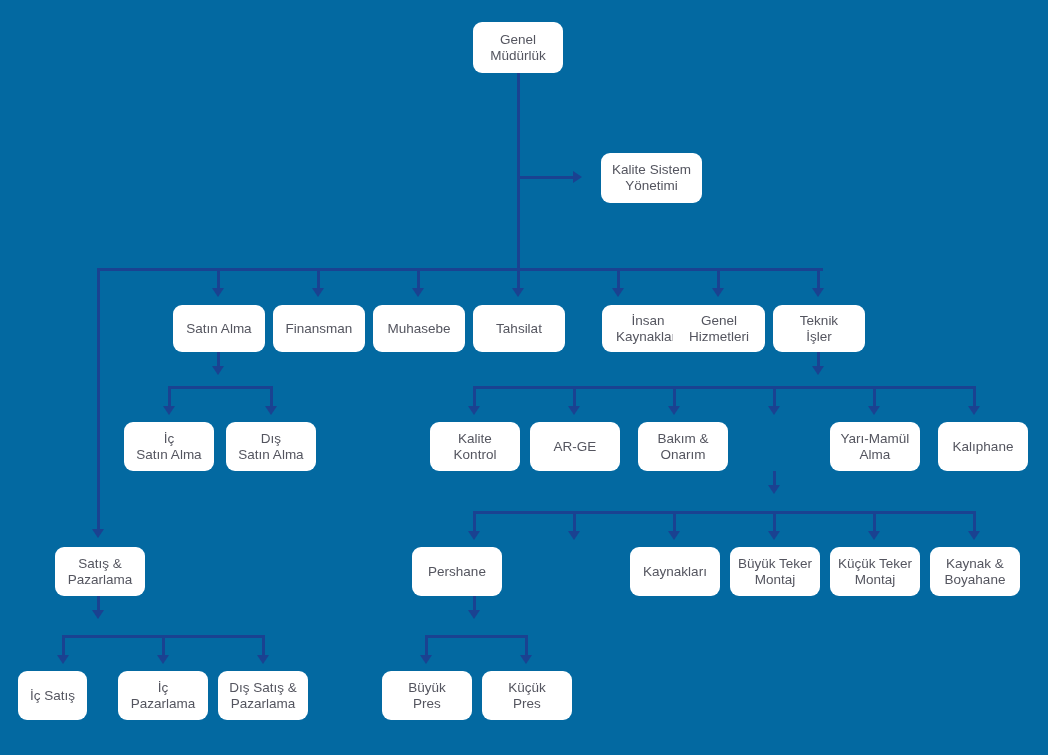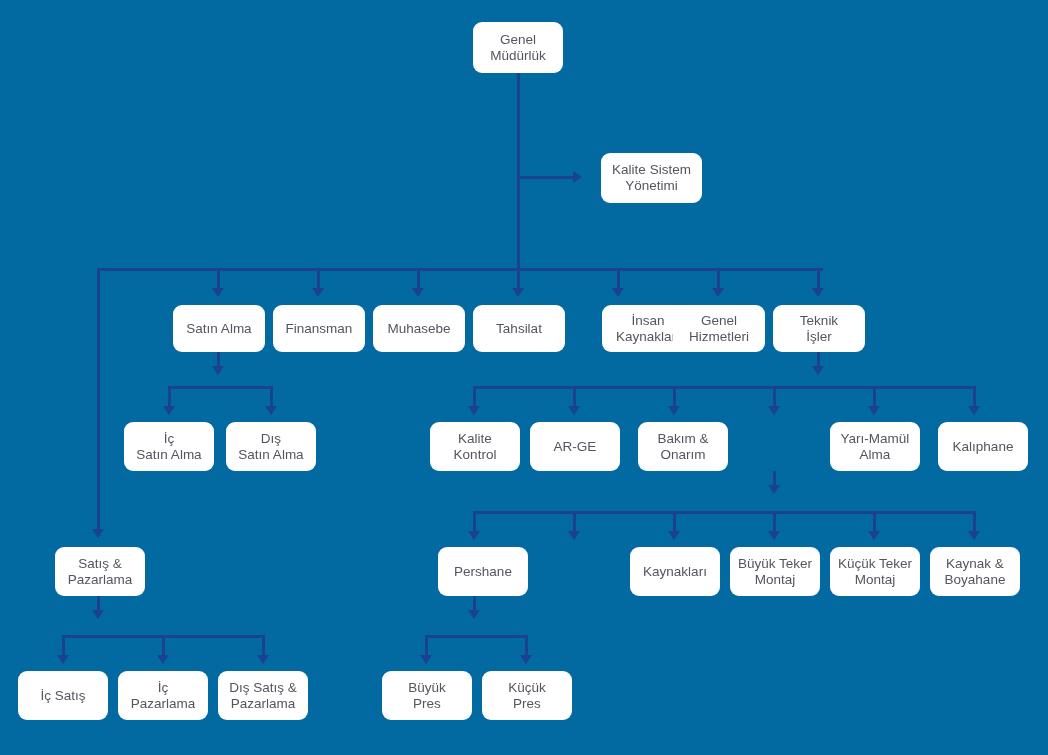--- a/index.html
+++ b/index.html
@@ -176,30 +176,30 @@
   <div class="node" style="left:530px; top:422px; width:90px; height:49px;">AR-GE</div>
   <div class="node" style="left:630px; top:422px; width:90px; height:49px;margin-left:8px;">Bakım &amp;
 Onarım</div>
   <div class="node" style="left:830px; top:422px; width:90px; height:49px;">Yarı-Mamül
 Alma</div>
   <div class="node" style="left:930px; top:422px; width:90px; height:49px;margin-left:8px;">Kalıphane</div>
 
   <div class="node" style="left:55px; top:547px; width:90px; height:49px;">Satış &amp;
 Pazarlama</div>
 
-  <div class="node" style="left:438px; top:547px; width:90px; height:49px;">Pershane</div>
+  <div class="node" style="left:412px; top:547px; width:90px; height:49px;">Pershane</div>
   <div class="node" style="left:630px; top:547px; width:90px; height:49px;">Kaynakları</div>
   <div class="node" style="left:730px; top:547px; width:90px; height:49px;">Büyük Teker
 Montaj</div>
   <div class="node" style="left:830px; top:547px; width:90px; height:49px;">Küçük Teker
 Montaj</div>
   <div class="node" style="left:930px; top:547px; width:90px; height:49px;">Kaynak &amp;
 Boyahane</div>
 
-  <div class="node" style="left:18px; top:671px; width:90px; height:49px;">İç Satış</div>
+  <div class="node" style="left:18px; top:671px; width:69px; height:49px;">İç Satış</div>
   <div class="node" style="left:118px; top:671px; width:90px; height:49px;">İç
 Pazarlama</div>
   <div class="node" style="left:218px; top:671px; width:90px; height:49px;">Dış Satış &amp;
 Pazarlama</div>
 
   <div class="node" style="left:382px; top:671px; width:90px; height:49px;">Büyük
 Pres</div>
   <div class="node" style="left:482px; top:671px; width:90px; height:49px;">Küçük
 Pres</div>
 

